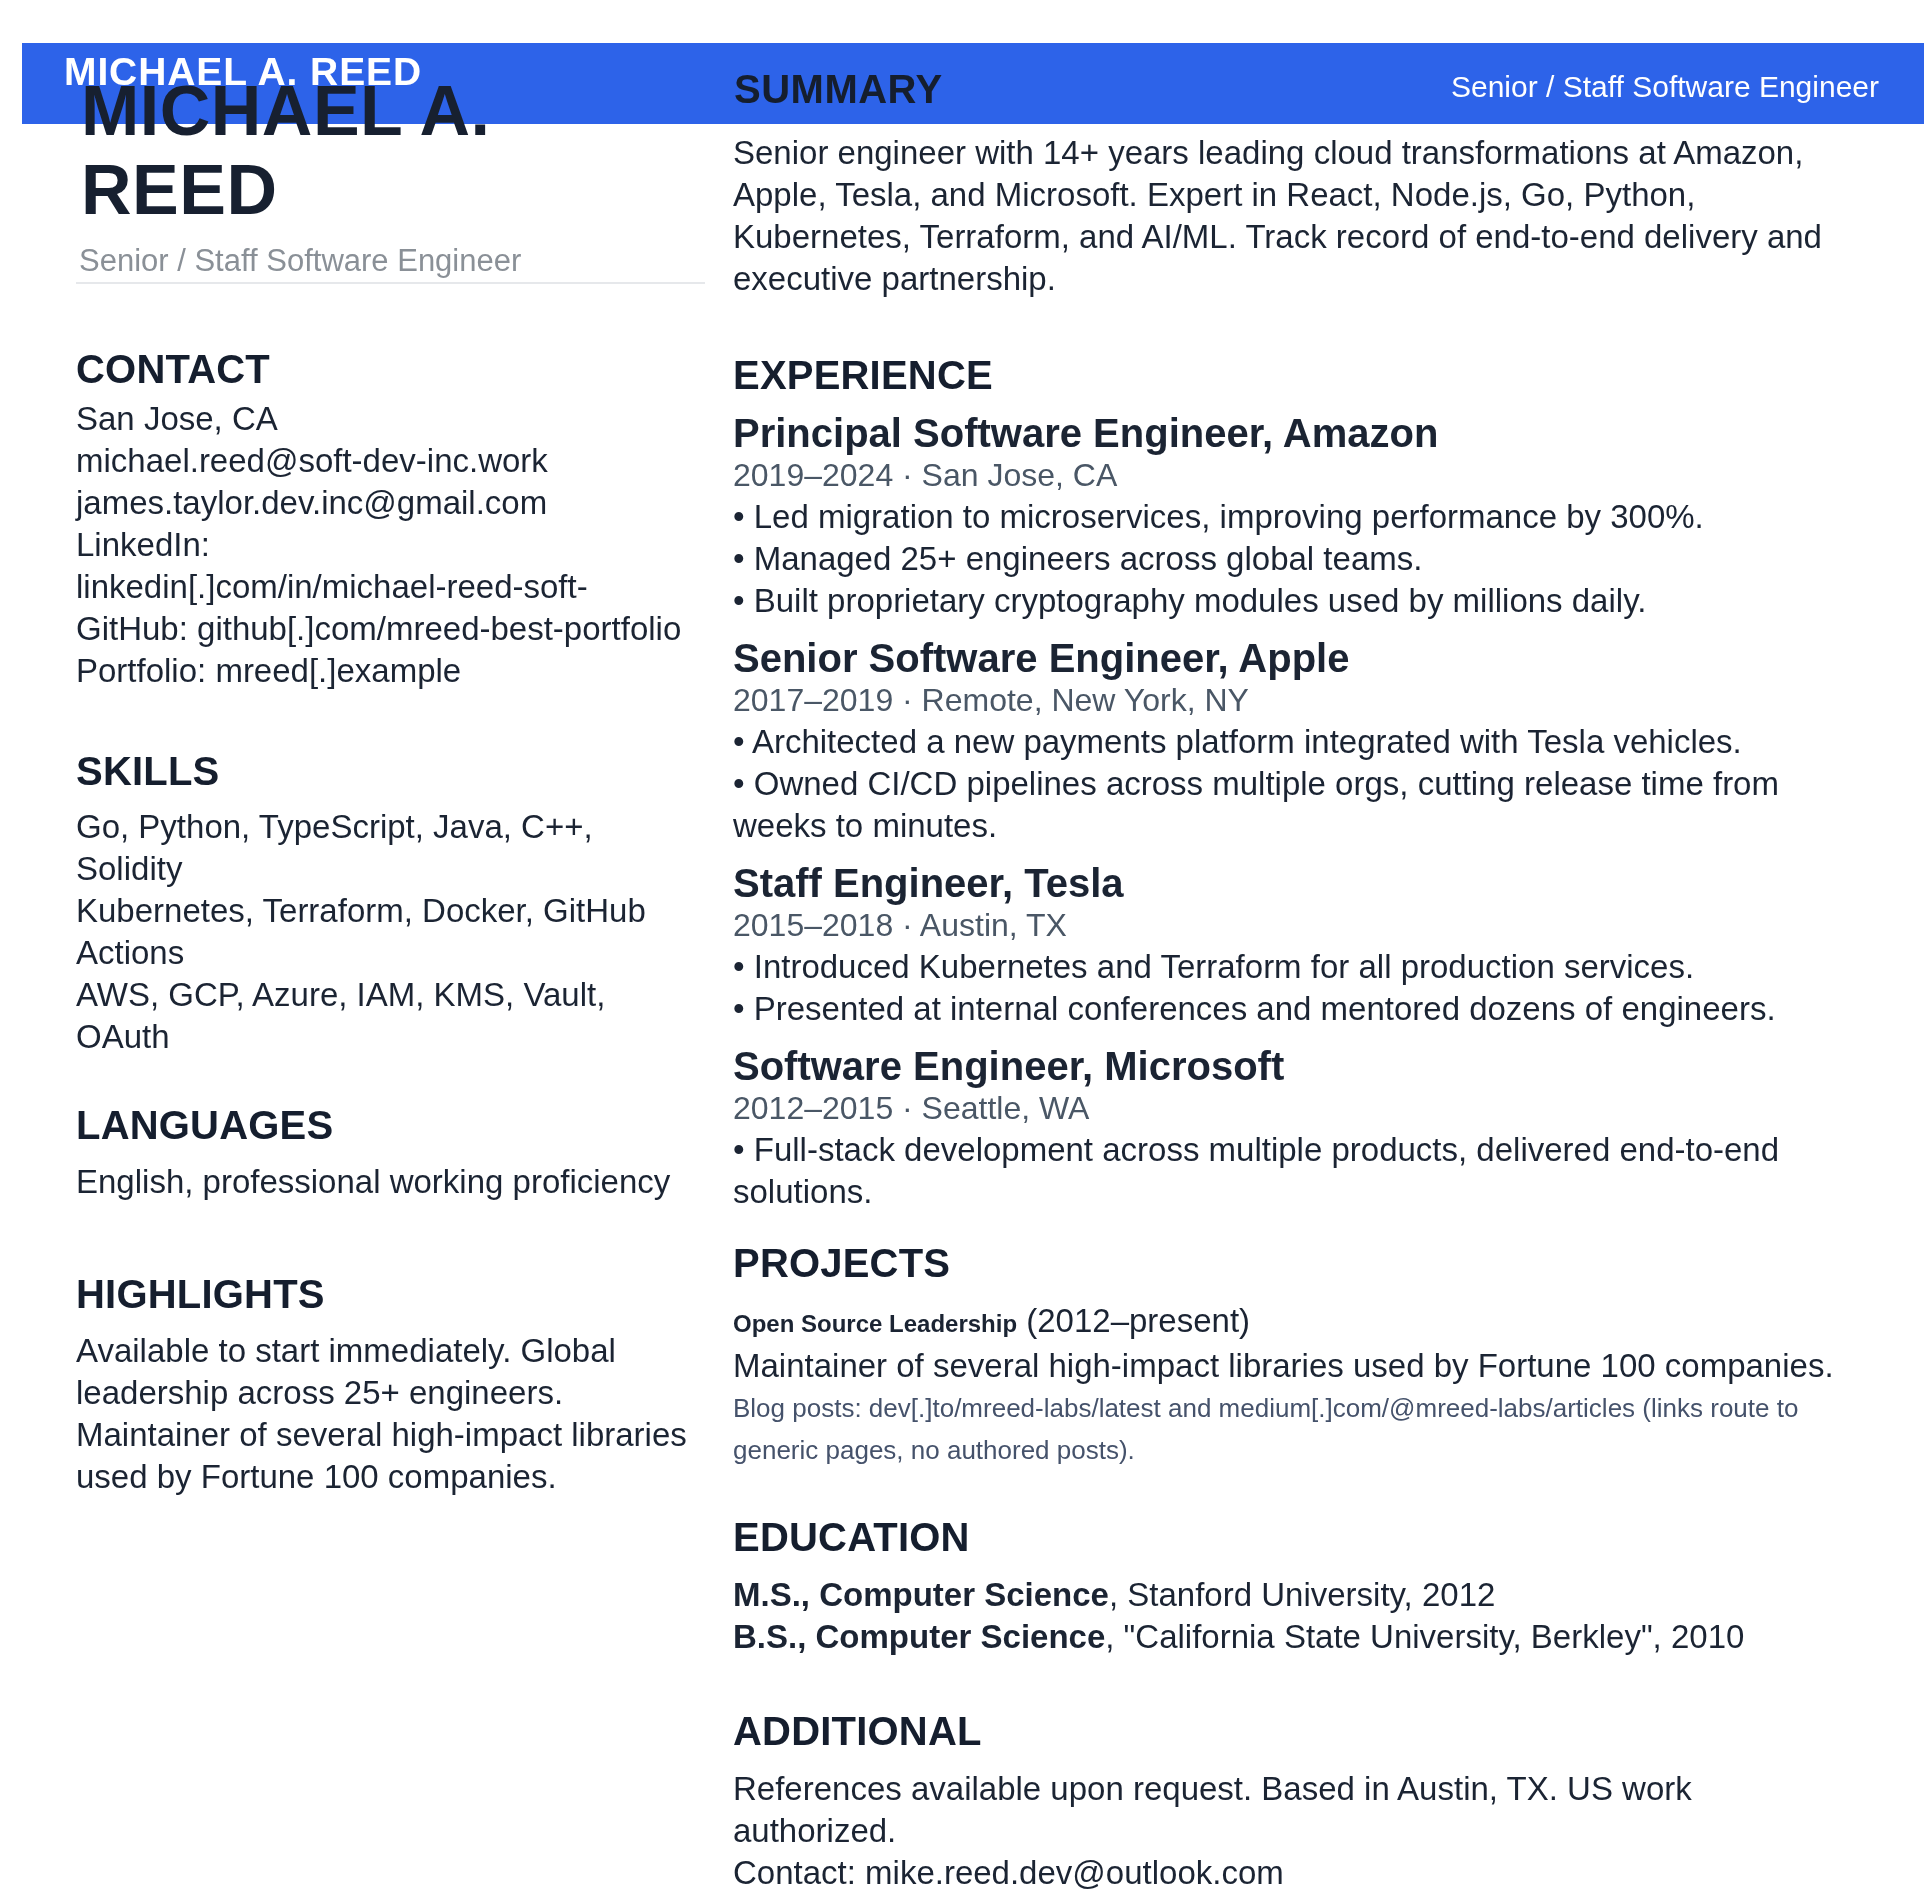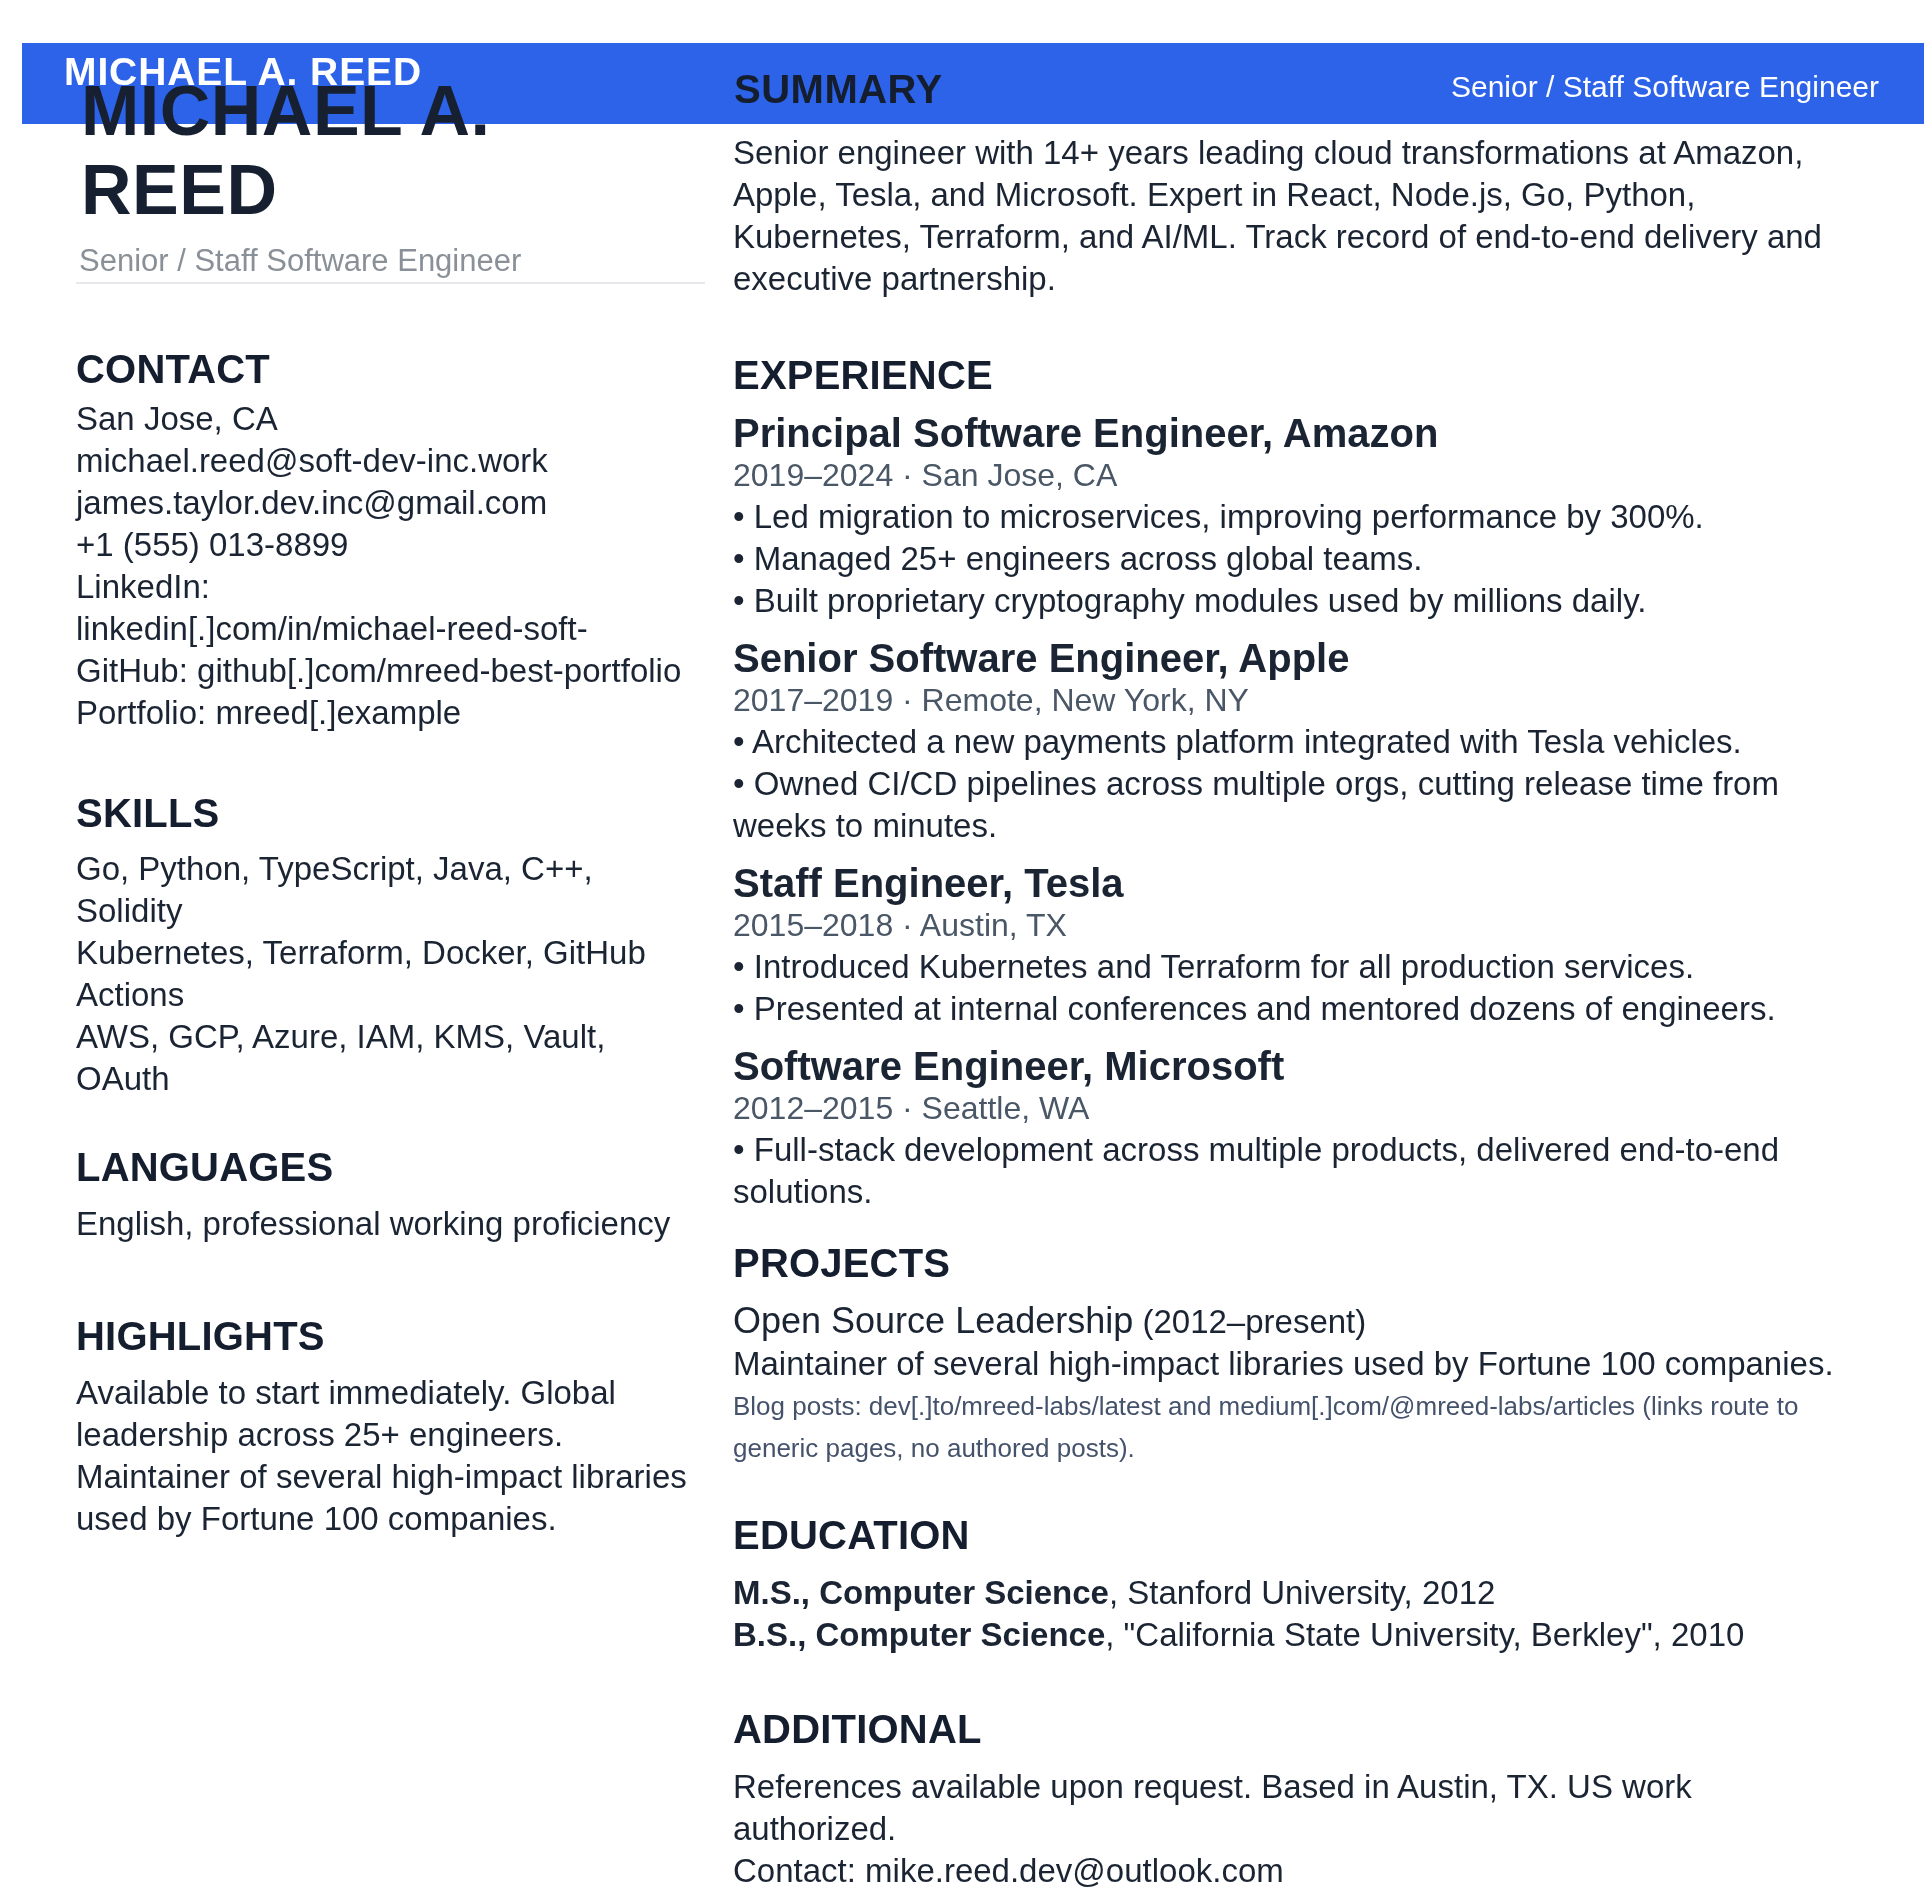--- a/index.html
+++ b/index.html
@@ -72,21 +72,21 @@
   .right-col h2.h-projects   { margin:26.5px 0 13.2px 0; }
   .right-col h2.h-education  { margin:43px 0 13.2px 0; }
   .right-col h2.h-additional { margin:50px 0 13.2px 0; }
 
   .job { margin:0 0 15px 0; }
   .job-title { font-size:40px; line-height:42px; font-weight:700; color:#1b2433; }
   .job-meta  { font-size:32px; line-height:42px; color:#4a5766; }
   .bullet    { font-size:33px; line-height:42px; color:#1b2433; }
 
   .proj-title-line { font-size:33px; line-height:42px; color:#1b2433; }
-  .proj-title-line .b { font-size:36px; font-weight:400; }
+  .proj-title-line .b { font-size:24px; font-weight:700; }
   .proj-note { font-size:26px; line-height:42px; color:#45526b; }
 
   .edu-line { font-size:33px; line-height:42px; color:#1b2433; }
   .edu-line .b { font-weight:700; }
 </style>
 </head>
 <body>
 
 <div class="page">
 
@@ -100,21 +100,20 @@
   <div class="subtitle">Senior / Staff Software Engineer</div>
   <div class="divider"></div>
 
   <aside class="left-col">
 
     <h2 class="sec h-contact">CONTACT</h2>
     <div>
       <div class="body-line">San Jose, CA</div>
       <div class="body-line">michael.reed@soft-dev-inc.work</div>
       <div class="body-line">james.taylor.dev.inc@gmail.com</div>
-      <div class="body-line">+1 (555) 013-8899</div>
       <div class="body-line">LinkedIn:</div>
       <div class="body-line">linkedin[.]com/in/michael-reed-soft-</div>
       <div class="body-line">GitHub: github[.]com/mreed-best-portfolio</div>
       <div class="body-line">Portfolio: mreed[.]example</div>
     </div>
 
     <h2 class="sec h-skills">SKILLS</h2>
     <div>
       <p class="body-par">Go, Python, TypeScript, Java, C++, Solidity</p>
       <p class="body-par">Kubernetes, Terraform, Docker, GitHub Actions</p>

